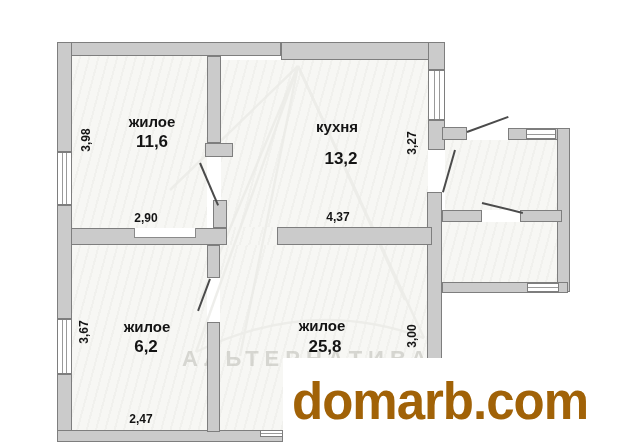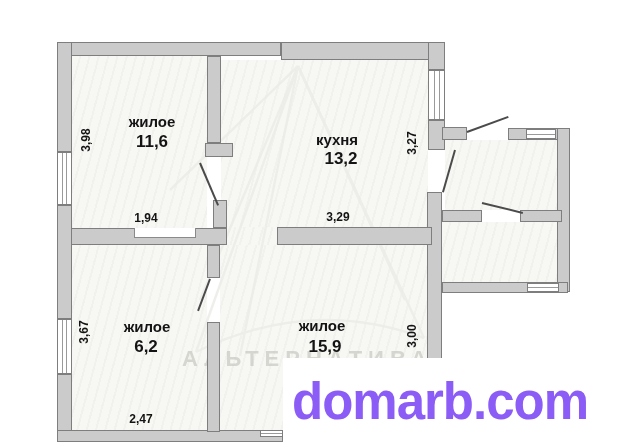--- a/index.html
+++ b/index.html
@@ -18,21 +18,21 @@
        font-weight:bold;z-index:5;}
   .lbl.name{font-size:15px;}
   .lbl.area{font-size:17px;}
   .lbl.dim{font-size:12px;}
   .lbl.dim.vert{transform:translate(-50%,-50%) rotate(-90deg);}
   #wm-agency{position:absolute;left:182px;top:346px;font-size:22px;font-weight:bold;
              letter-spacing:6px;color:rgba(187,187,181,0.55);z-index:1;white-space:nowrap;}
   #wm-sail{position:absolute;left:0;top:0;z-index:1;}
   #wm-box{position:absolute;left:283px;top:358px;width:347px;height:84px;background:#ffffff;z-index:6;}
   #wm-site{position:absolute;left:292px;top:372px;font-size:51px;font-weight:bold;
-           letter-spacing:-1px;color:#8b5cf6;z-index:7;white-space:nowrap;}
+           letter-spacing:-1px;color:#a16207;z-index:7;white-space:nowrap;}
 </style>
 </head>
 <body>
 
 <div id="stage">
 
   <svg id="wm-sail" width="630" height="442" viewBox="0 0 630 442">
     <g fill="none" stroke="#ececE8" stroke-width="2.5" opacity="0.85">
       <path d="M298,66 L196,352"></path>
       <path d="M298,66 L170,190"></path>
@@ -88,31 +88,31 @@
   <div class="wall" style="left:207px;top:322px;width:13px;height:110px;"></div>
 
   <div class="door" style="left:200px;top:162px;width:46px;transform:rotate(66.8deg);"></div>
   <div class="door" style="left:455px;top:149px;width:44px;transform:rotate(105.9deg);"></div>
   <div class="door" style="left:467px;top:131px;width:44px;transform:rotate(-20.1deg);"></div>
   <div class="door" style="left:482px;top:202px;width:42px;transform:rotate(13.7deg);"></div>
   <div class="door" style="left:210px;top:278px;width:34px;transform:rotate(110.6deg);"></div>
 
   <div class="lbl name" style="left:152px;top:121px;">жилое</div>
   <div class="lbl area" style="left:152px;top:142px;">11,6</div>
-  <div class="lbl name" style="left:337px;top:139px;">кухня</div>
+  <div class="lbl name" style="left:337px;top:126px;">кухня</div>
   <div class="lbl area" style="left:341px;top:159px;">13,2</div>
   <div class="lbl name" style="left:147px;top:326px;">жилое</div>
   <div class="lbl area" style="left:146px;top:347px;">6,2</div>
   <div class="lbl name" style="left:322px;top:325px;">жилое</div>
-  <div class="lbl area" style="left:325px;top:347px;">15,9</div>
+  <div class="lbl area" style="left:325px;top:347px;">25,8</div>
 
   <div class="lbl dim vert" style="left:86px;top:140px;">3,98</div>
-  <div class="lbl dim" style="left:146px;top:218px;">1,94</div>
+  <div class="lbl dim" style="left:146px;top:218px;">2,90</div>
   <div class="lbl dim vert" style="left:412px;top:143px;">3,27</div>
-  <div class="lbl dim" style="left:338px;top:217px;">3,29</div>
+  <div class="lbl dim" style="left:338px;top:217px;">4,37</div>
   <div class="lbl dim vert" style="left:84px;top:332px;">3,67</div>
   <div class="lbl dim" style="left:141px;top:419px;">2,47</div>
   <div class="lbl dim vert" style="left:412px;top:336px;">3,00</div>
 
   <div id="wm-box"></div>
   <div id="wm-site">domarb.com</div>
 
 </div>
 
 </body></html>

